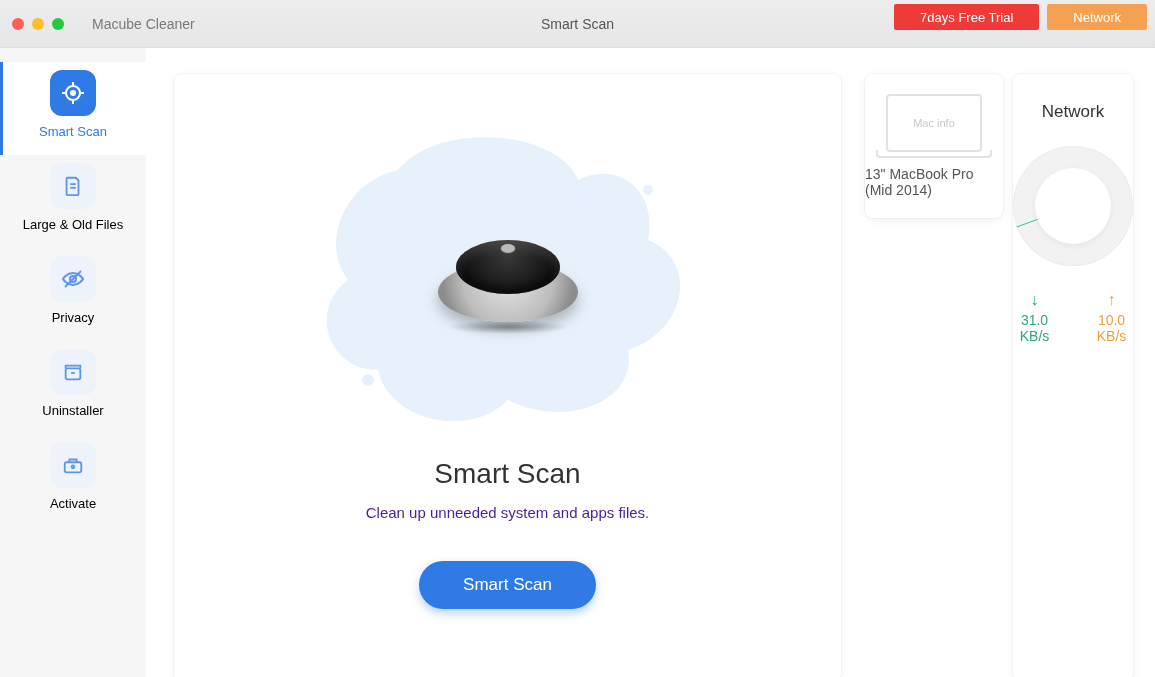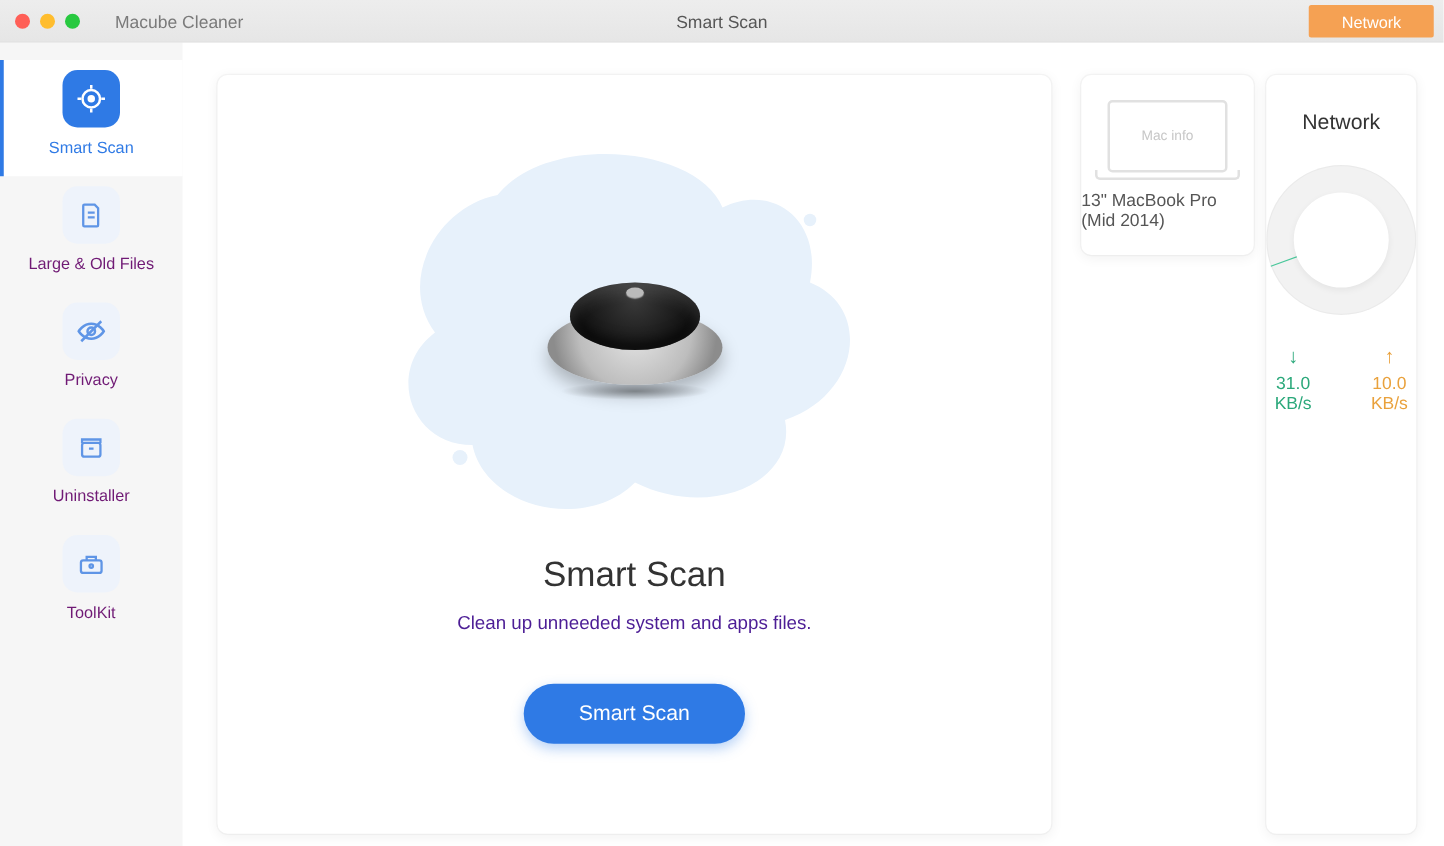--- a/index.html
+++ b/index.html
@@ -1,19 +1,19 @@
 <!DOCTYPE html>
 <html><head>
 <meta charset="utf-8">
 <style>
   * { box-sizing: border-box; margin: 0; padding: 0; }
   html, body { width: 1155px; height: 677px; font-family: -apple-system, "Helvetica Neue", Arial, sans-serif; background: #fff; color: #333; }
   
   .titlebar {
-    height: 34px;
+    height: 48px;
     background: linear-gradient(#ededed, #e6e6e6);
     display: flex;
     align-items: center;
     position: relative;
     border-bottom: 1px solid #dcdcdc;
   }
   .traffic { display: flex; gap: 8px; margin-left: 12px; }
   .traffic .dot { width: 12px; height: 12px; border-radius: 50%; }
   .dot.red { background: #ff5f57; }
   .dot.yellow { background: #ffbd2e; }
@@ -41,21 +41,21 @@
   .side-item.active { background: #fff; }
   .side-item.active::before {
     content: ""; position: absolute; left: 0; top: 0; bottom: 0; width: 3px; background: #2f7ae5;
   }
   .side-icon {
     width: 46px; height: 46px; margin: 0 auto 8px auto; border-radius: 12px;
     display: flex; align-items: center; justify-content: center;
   }
   .side-item.active .side-icon { background: #2f7ae5; }
   .side-item:not(.active) .side-icon { background: #eef3fb; }
-  .side-label { font-size: 13px; color: #701a75; }
+  .side-label { font-size: 13px; color: #000000; }
   .side-item.active .side-label { color: #2f7ae5; }
 
   
   .main { flex: 1; padding: 26px 22px 10px 28px; display: flex; gap: 24px; }
   .panel {
     background: #fff; border-radius: 8px;
     box-shadow: 0 2px 10px rgba(0,0,0,0.06), 0 0 0 1px rgba(0,0,0,0.03);
   }
   .panel.big {
     flex: 1; display: flex; flex-direction: column; align-items: center; justify-content: flex-start;
@@ -144,20 +144,21 @@
 
 <div class="titlebar">
   <div class="traffic">
     <div class="dot red"></div>
     <div class="dot yellow"></div>
     <div class="dot green"></div>
   </div>
   <div class="app-name">Macube Cleaner</div>
   <div class="title-center">Smart Scan</div>
   <div class="title-right">
+    <button class="btn red">7days Free Trial</button>
     <button class="btn orange">Network</button>
   </div>
 </div>
 
 <div class="body">
 
   <div class="sidebar">
 
     <div class="side-item active">
       <div class="side-icon">
@@ -208,21 +209,21 @@
     </div>
 
     <div class="side-item">
       <div class="side-icon">
         <svg width="22" height="22" viewBox="0 0 24 24" fill="none" stroke="#5f95e6" stroke-width="2">
           <rect x="3" y="9" width="18" height="11" rx="2"></rect>
             <path d="M8 9V6h8v3"></path>
             <circle cx="12" cy="14" r="1.5"></circle>
         </svg>
       </div>
-      <div class="side-label">ToolKit</div>
+      <div class="side-label">Activate</div>
     </div>
 
   </div>
 
   <div class="main">
 
     <div class="panel big">
       <div class="blob-wrap">
         <svg class="blobs" viewBox="0 0 460 330">
           <path fill="#e7f1fb" d="M120 60 C160 10 280 20 300 70 C340 50 380 80 370 130 C420 150 410 220 350 240 C360 290 290 320 230 290 C190 330 110 310 100 260 C50 260 30 200 70 170 C40 130 70 70 120 60 Z"></path>

